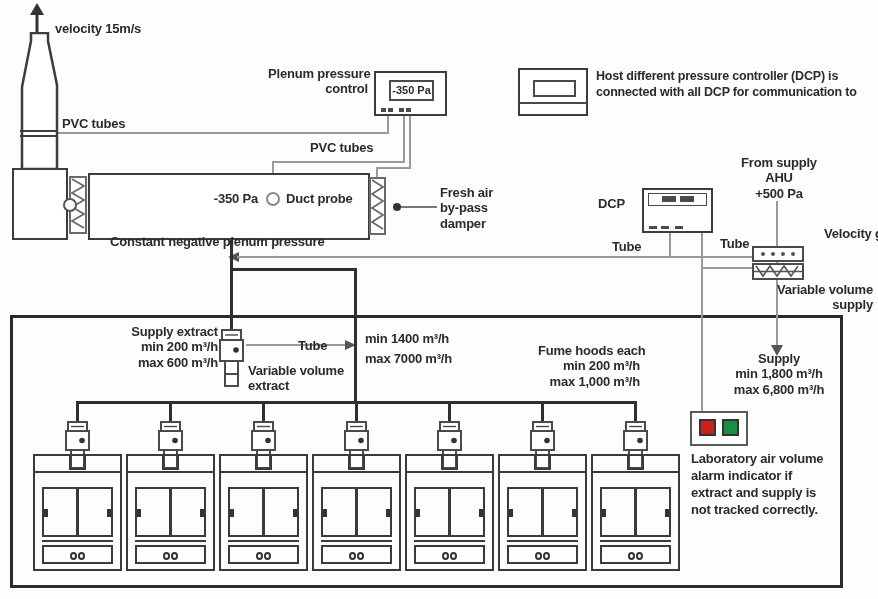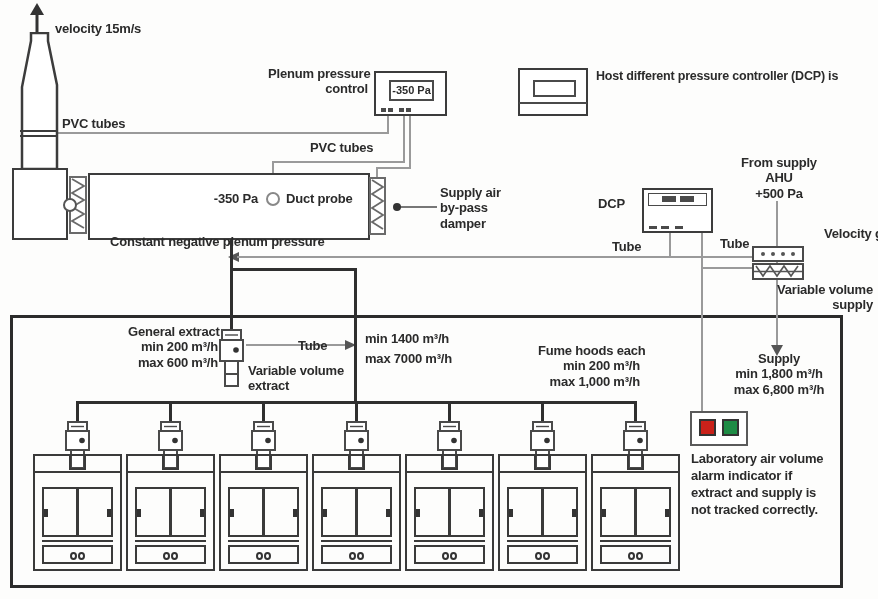--- a/index.html
+++ b/index.html
@@ -87,31 +87,31 @@
   <div class="tube" style="left:272px;top:161px;width:133px;height:2px;"></div>
   <div class="tube" style="left:403px;top:114px;width:2px;height:49px;"></div>
 
   <div class="tube" style="left:409px;top:114px;width:2px;height:55px;"></div>
   <div class="tube" style="left:376px;top:167px;width:35px;height:2px;"></div>
   <div class="tube" style="left:376px;top:167px;width:2px;height:12px;"></div>
 
   <div style="position:absolute;left:393px;top:203px;width:8px;height:8px;border-radius:50%;background:#333;z-index:6;"></div>
   <div class="tube" style="left:399px;top:206px;width:38px;height:2px;background:#777;"></div>
   <div class="txt" style="left:440px;top:185px;">
-    <span>Supply air</span><br>
+    <span>Fresh air</span><br>
     <span>by-pass</span><br>
     <span>damper</span>
   </div>
 
   <div class="box" style="left:518px;top:68px;width:70px;height:48px;"></div>
   <div class="thinbox" style="left:533px;top:80px;width:43px;height:17px;"></div>
   <div class="line" style="left:519px;top:102px;width:68px;height:2px;z-index:5;background:#4a4a4a;"></div>
   <div class="txt" style="left:596px;top:69px;font-size:12.5px;line-height:1.27;">
     <span>Host different pressure controller (DCP) is</span><br>
-    <br>
+    <span>connected with all DCP for communication to</span><br>
   </div>
 
   <div class="duct" style="left:230px;top:239px;width:3px;height:92px;"></div>
   <div class="duct" style="left:230px;top:268px;width:127px;height:3px;"></div>
   <div class="duct" style="left:354px;top:268px;width:3px;height:136px;"></div>
   <div class="duct" style="left:76px;top:401px;width:561px;height:3px;"></div>
 
   <svg class="svgabs" style="left:228px;top:252px;z-index:2;" width="12" height="10">
     <polygon points="0,5 11,0 11,10" fill="#555"></polygon>
   </svg>
@@ -160,21 +160,21 @@
   </div>
   <div class="txt ca" style="left:729px;top:351px;width:100px;">
     <span>Supply</span><br>
     <span>min 1,800 m³/h</span><br>
     <span>max 6,800 m³/h</span>
   </div>
 
   <div style="position:absolute;left:10px;top:315px;width:833px;height:273px;border:3px solid #2b2b2b;box-sizing:border-box;z-index:1;"></div>
 
   <div class="txt ra" style="left:128px;top:324px;width:90px;">
-    <span>General extract</span><br>
+    <span>Supply extract</span><br>
     <span>min 200 m³/h</span><br>
     <span>max 600 m³/h</span>
   </div>
   <svg class="svgabs" style="left:217px;top:329px;" width="29" height="58">
     <rect x="5" y="1" width="19" height="10" fill="#fff" stroke="#4a4a4a" stroke-width="2"></rect>
     <line x1="8" y1="6" x2="21" y2="6" stroke="#4a4a4a" stroke-width="1.4"></line>
     <rect x="3" y="11" width="23" height="21" fill="#fff" stroke="#4a4a4a" stroke-width="2"></rect>
     <circle cx="19" cy="21" r="2.8" fill="#333"></circle>
     <rect x="8" y="32" width="13" height="13" fill="#fff" stroke="#4a4a4a" stroke-width="2"></rect>
     <rect x="8" y="45" width="13" height="12" fill="#fff" stroke="#4a4a4a" stroke-width="2"></rect>

